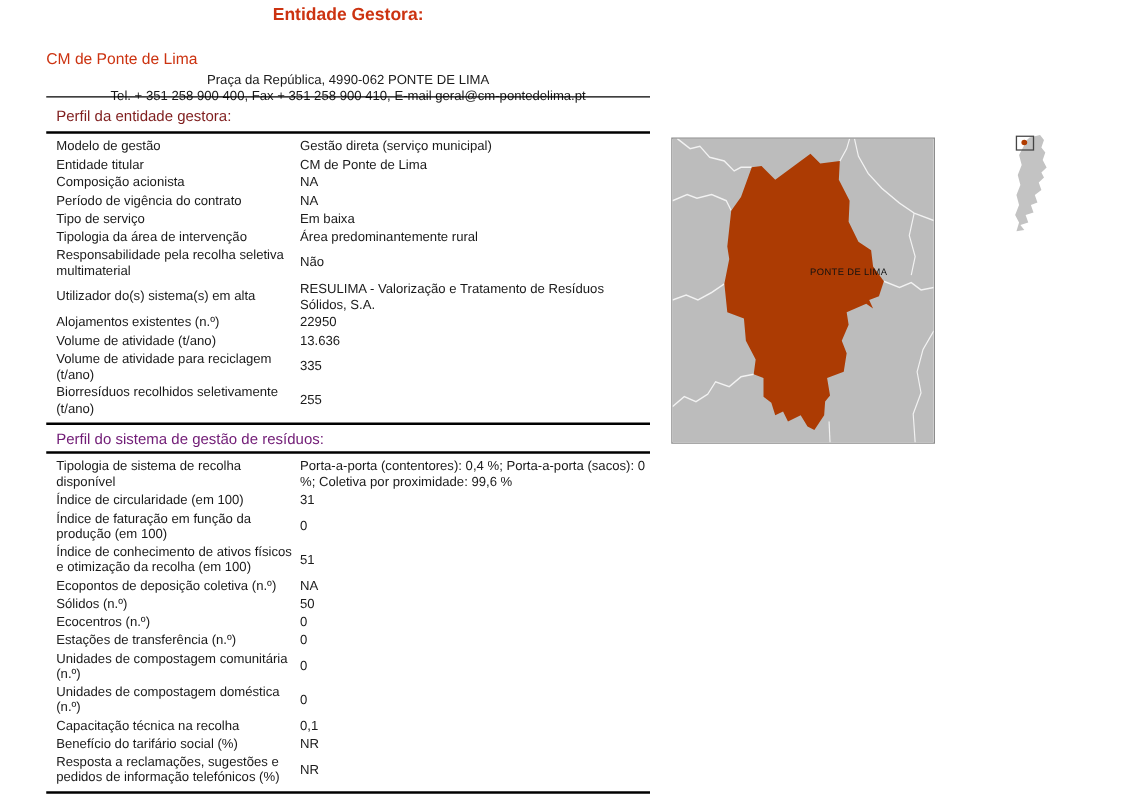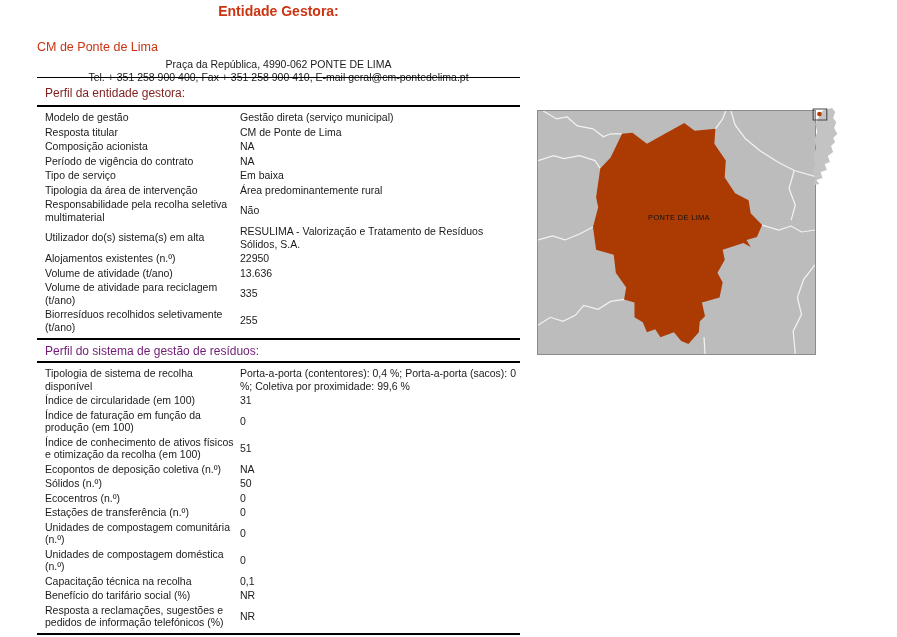--- a/index.html
+++ b/index.html
@@ -20,21 +20,21 @@
   .sec2 .sec-title { border-top-width:2px; padding-top:4px; padding-bottom:3px; }
   .rows { border-top:2px solid #000; padding-top:3px; }
   .sec2 .rows { border-bottom:2px solid #000; padding-bottom:3px; }
   .row { display:flex; align-items:center; padding:1px 0 1px 8px; font-size:10.5px; line-height:12.5px; }
   .lbl { width:195px; flex:0 0 195px; }
   .val { flex:1; padding-left:0px; }
 
   .accent { color:#cc3311; }
 
   
-  .map { position:absolute; left:537px; top:110px; width:279px; height:245px; border:1px solid #8c8c8c; }
+  .map { position:absolute; left:537px; top:110px; width:211px; height:245px; border:1px solid #8c8c8c; }
   .map svg { display:block; width:100%; height:100%; }
   .map-label { position:absolute; left:95px; top:102px; width:92px; text-align:center;
                font-size:7.5px; letter-spacing:0.3px; color:#111; }
 
   
   .inset { position:absolute; left:810px; top:106px; width:42px; height:84px; }
   .inset svg { display:block; width:100%; height:100%; }
 </style>
 </head>
 <body>
@@ -49,21 +49,21 @@
   </div>
 
   <div class="section sec1">
     <div class="sec-title accent" style="color: #7f1d1d;">Perfil da entidade gestora:</div>
     <div class="rows">
       <div class="row">
           <div class="lbl">Modelo de gestão</div>
           <div class="val">Gestão direta (serviço municipal)</div>
         </div>
       <div class="row">
-          <div class="lbl">Resposta titular</div>
+          <div class="lbl">Entidade titular</div>
           <div class="val">CM de Ponte de Lima</div>
         </div>
       <div class="row">
           <div class="lbl">Composição acionista</div>
           <div class="val">NA</div>
         </div>
       <div class="row">
           <div class="lbl">Período de vigência do contrato</div>
           <div class="val">NA</div>
         </div>

